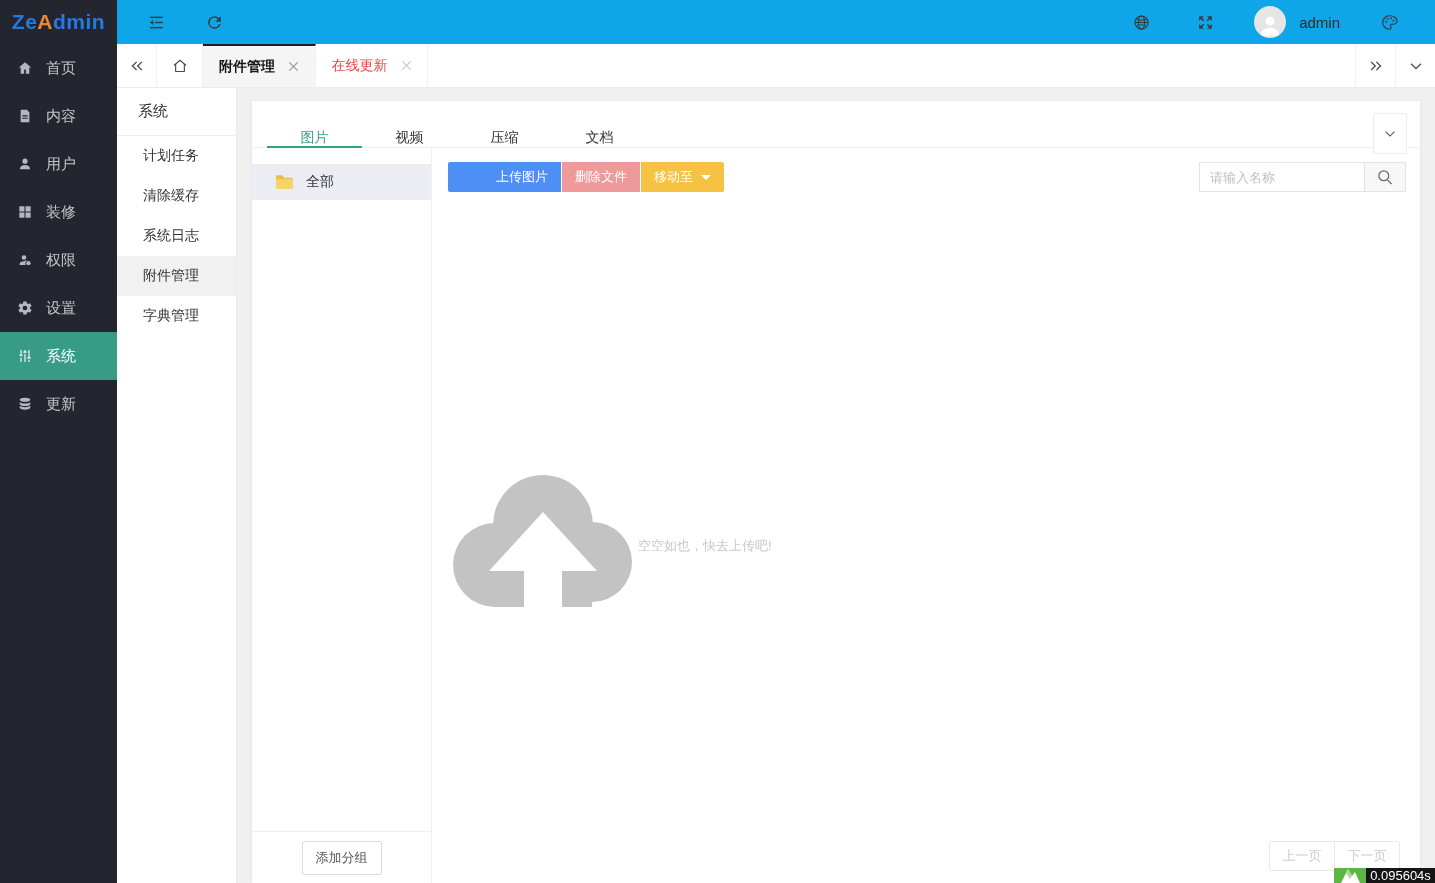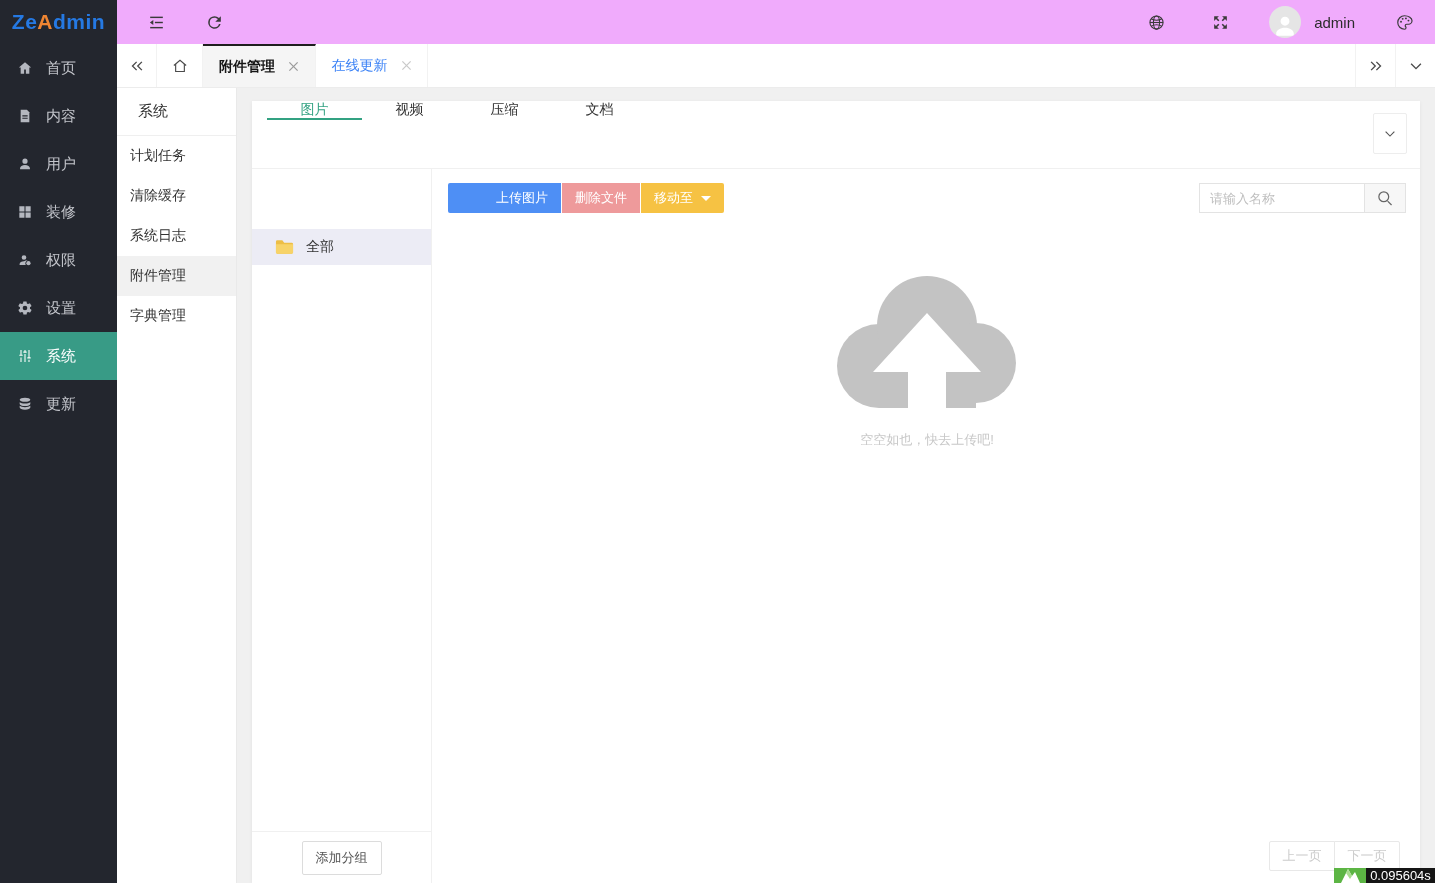--- a/index.html
+++ b/index.html
@@ -14,88 +14,88 @@
   .logo .c-orange { color:#ef8532; }
   .menu-item { height:48px; display:flex; align-items:center; padding-left:17px; gap:13px; font-size:15px; color:#c3c5cb; cursor:pointer; }
   .menu-item svg { width:16px; height:16px; fill:#b4b7bf; flex-shrink:0; }
   .menu-item.active { background:#389b86; color:#fff; }
   .menu-item.active svg { fill:#fff; }
 
   
   .main-col { flex:1; display:flex; flex-direction:column; min-width:0; }
 
   
-  .topbar { height:44px; background:#f0abfc; display:flex; align-items:center; padding:0 16px 0 24px; flex-shrink:0; }
+  .topbar { height:44px; background:#0ea5e9; display:flex; align-items:center; padding:0 31px 0 24px; flex-shrink:0; }
   .icon-btn { width:30px; height:30px; display:flex; align-items:center; justify-content:center; color:#3a3a3a; cursor:pointer; }
   .icon-btn svg { width:19px; height:19px; }
   .topbar .refresh { margin-left:28px; }
   .topbar-right { margin-left:auto; display:flex; align-items:center; }
   .topbar-right .icon-btn { margin-left:34px; }
   .user-box { display:flex; align-items:center; margin-left:34px; cursor:pointer; }
   .avatar { width:32px; height:32px; border-radius:50%; background:#e5e5e5; overflow:hidden; display:flex; align-items:flex-end; justify-content:center; }
   .avatar svg { width:26px; height:26px; }
   .username { margin-left:13px; font-size:15px; color:#2b2b2b; }
 
   
   .tabbar { height:44px; border-bottom:1px solid #ececec; display:flex; align-items:stretch; background:#fff; flex-shrink:0; }
   .tab-arrow { width:40px; display:flex; align-items:center; justify-content:center; color:#4a4a4a; border-right:1px solid #f2f2f2; cursor:pointer; }
   .tab-arrow svg, .tab-home svg { width:18px; height:18px; }
   .tab-home { width:46px; display:flex; align-items:center; justify-content:center; color:#4a4a4a; border-right:1px solid #f2f2f2; cursor:pointer; }
-  .tab { display:flex; align-items:center; justify-content:center; gap:13px; font-size:14px; color:#3b82f6; border-right:1px solid #f2f2f2; cursor:pointer; padding:0 6px; }
+  .tab { display:flex; align-items:center; justify-content:center; gap:13px; font-size:14px; color:#ef4444; border-right:1px solid #f2f2f2; cursor:pointer; padding:0 6px; }
   .tab .close-x { width:11px; height:11px; }
   .tab .close-x line { stroke:#c9c9c9; stroke-width:1.4; }
   .tab.active { width:113px; background:#f5f5f5; border-top:2px solid #1e1e1e; font-weight:bold; color:#161616; }
   .tab.active .close-x line { stroke:#9a9a9a; }
   .tab.t2 { width:112px; }
   .tabbar-right { margin-left:auto; display:flex; align-items:stretch; }
   .tabbar-right .tab-arrow { border-right:none; border-left:1px solid #f2f2f2; }
 
   
   .body-row { flex:1; display:flex; min-height:0; }
   .submenu { width:120px; flex-shrink:0; background:#fff; border-right:1px solid #e9e9e9; display:flex; flex-direction:column; }
   .submenu-title { height:48px; display:flex; align-items:center; padding-left:21px; font-size:15px; color:#2f2f2f; border-bottom:1px solid #efefef; }
-  .submenu-item { height:40px; display:flex; align-items:center; padding-left:13px; font-size:14px; color:#333; cursor:pointer; }
+  .submenu-item { height:40px; display:flex; align-items:center; padding-left:26px; font-size:14px; color:#333; cursor:pointer; }
   .submenu-item.active { background:#f1f1f1; }
 
   
   .content { flex:1; background:#f0f0f0; padding:13px 15px 0 15px; display:flex; min-width:0; }
   .card { flex:1; background:#fff; box-shadow:0 1px 4px rgba(0,0,0,.06); display:flex; flex-direction:column; min-width:0; position:relative; }
 
-  .card-tabs { height:68px; flex-shrink:0; display:flex; align-items:flex-start; border-bottom:1px solid #f0f0f0; padding-left:15px; position:relative; }
+  .card-tabs { height:47px; flex-shrink:0; display:flex; align-items:flex-end; border-bottom:1px solid #f0f0f0; padding-left:15px; position:relative; }
   .ctab { width:95px; display:flex; align-items:center; justify-content:center; font-size:14px; color:#333; cursor:pointer; position:relative; }
   .ctab.active { color:#33a282; }
   .ctab.active::after { content:""; position:absolute; left:0; right:0; bottom:-1px; height:2px; background:#33a282; }
   .collapse-btn { position:absolute; right:13px; top:12px; width:34px; height:41px; border:1px solid #ededed; border-radius:2px; background:#fff; display:flex; align-items:center; justify-content:center; color:#555; cursor:pointer; }
   .collapse-btn svg { width:14px; height:14px; }
 
   .card-body { flex:1; display:flex; min-height:0; }
 
   
   .folder-panel { width:180px; flex-shrink:0; border-right:1px solid #f0f0f0; display:flex; flex-direction:column; }
   .folder-list { flex:1; padding-top:16px; }
   .folder-item { height:36px; display:flex; align-items:center; padding-left:23px; gap:12px; font-size:14px; color:#333; cursor:pointer; }
-  .folder-item.selected { background:#ececf5;margin-top:44px; }
+  .folder-item.selected { background:#ececf5; }
   .folder-item svg { width:19px; height:16px; flex-shrink:0; }
   .folder-footer { height:52px; flex-shrink:0; border-top:1px solid #f0f0f0; display:flex; align-items:center; justify-content:center; }
   .add-group-btn { border:1px solid #dcdcdc; background:#fff; border-radius:2px; padding:7px 13px; font-size:13px; color:#555; cursor:pointer; font-family:inherit; }
 
   
   .main-panel { flex:1; display:flex; flex-direction:column; min-width:0; padding:14px 14px 0 16px; }
   .toolbar { display:flex; align-items:center; flex-shrink:0; }
   .btn { height:30px; border:none; color:#fff; font-size:13px; display:flex; align-items:center; padding:0 13px; cursor:pointer; font-family:inherit; }
   .btn-upload { background:#4e8ff5; border-radius:2px 0 0 2px;padding-left:48px; }
   .btn-delete { background:#ee9a9b; margin-left:1px; }
   .btn-move   { background:#f6c243; border-radius:0 2px 2px 0; margin-left:1px; gap:8px; }
   .caret-down { width:0; height:0; border-left:5px solid transparent; border-right:5px solid transparent; border-top:5px solid #fff; }
   .search-box { margin-left:auto; display:flex; height:30px; }
   .search-input { width:165px; height:30px; border:1px solid #e3e3e3; border-right:none; padding:0 10px; font-size:13px; color:#333; outline:none; font-family:inherit; background:#fff; }
   .search-input::placeholder { color:#bfbfbf; }
   .search-btn { width:42px; background:#f7f7f7; border:1px solid #e3e3e3; display:flex; align-items:center; justify-content:center; cursor:pointer; }
 
-  .empty-state { flex:1; display:flex; flex-direction:column; align-items:center; padding-top:50px; }
+  .empty-state { flex:1; display:flex; flex-direction:row; align-items:center; padding-top:50px; }
   .empty-text { margin-top:8px; font-size:13px; color:#c8c8c8; }
 
   .pagination { margin-top:auto; align-self:flex-end; display:flex; margin:auto 6px 12px 0; }
   .page-btn { width:66px; height:30px; background:#fff; border:1px solid #e8e8e8; color:#ccc; font-size:13px; display:flex; align-items:center; justify-content:center; cursor:default; font-family:inherit; }
   .page-btn.prev { border-radius:2px 0 0 2px; }
   .page-btn.next { border-radius:0 2px 2px 0; margin-left:-1px; }
 
   
   .trace { position:fixed; right:0; bottom:0; display:flex; height:15px; }
   .trace-icon { width:32px; background:#5cb544; display:flex; align-items:center; justify-content:center; overflow:hidden; cursor:pointer; }

